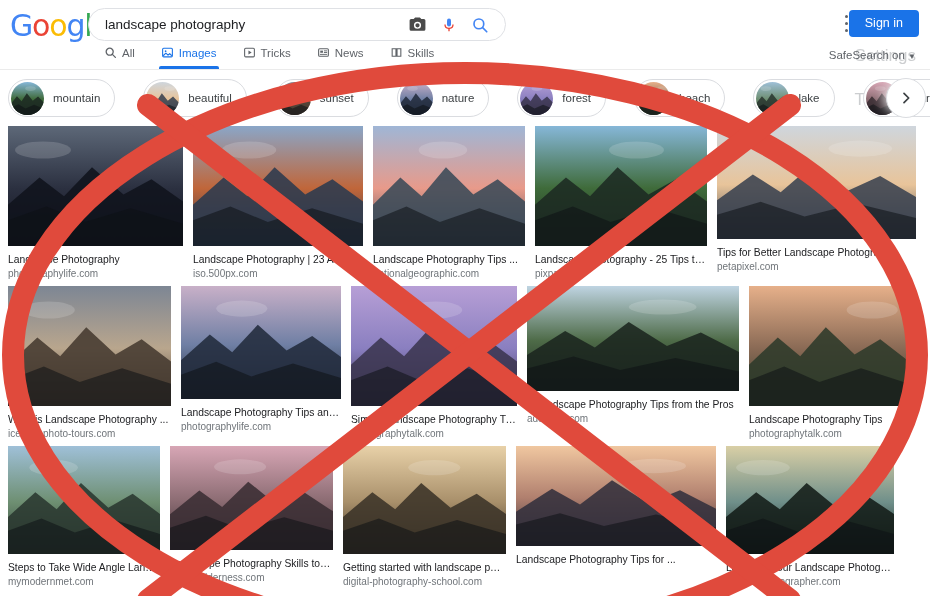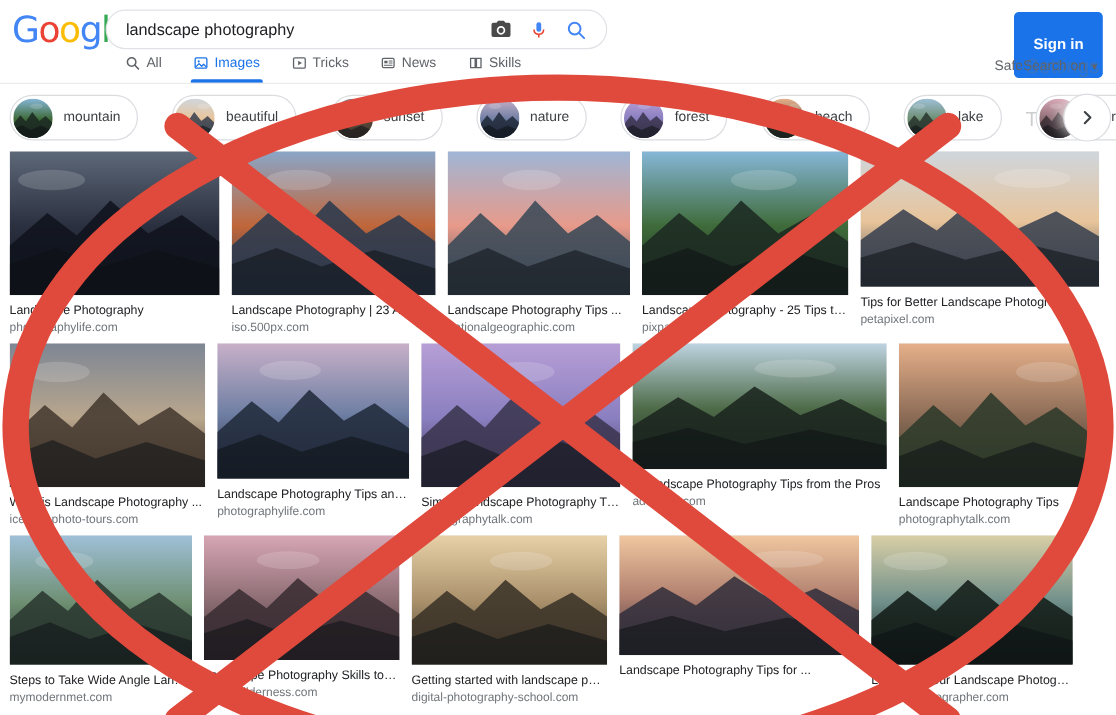--- a/index.html
+++ b/index.html
@@ -41,22 +41,22 @@
     width: 20px; height: 20px;
     display: grid; grid-template-columns: repeat(3, 4px);
     grid-template-rows: repeat(3, 4px); gap: 3px;
     align-content: center; justify-content: center; cursor: pointer;
   }
   .apps-grid i { display: block; width: 3.4px; height: 3.4px; border-radius: 50%; background: #5f6368; }
 
   .signin {
     position: absolute; right: 11px; top: 10px;
     background: #1a73e8; color: #fff;
-    font-size: 12.5px; font-weight: bold;
-    padding: 21px 16px; border: none; border-radius: 4px;
+    font-size: 12.5px; font-weight: normal;
+    padding: 7px 16px; border: none; border-radius: 4px;
     cursor: pointer; line-height: 1;
   }
 
   
   .nav {
     position: absolute; left: 104px; top: 43px;
     display: flex; align-items: center; gap: 0px; height: 26px;
   }
   .tab {
     display: flex; align-items: center; gap: 5px;

